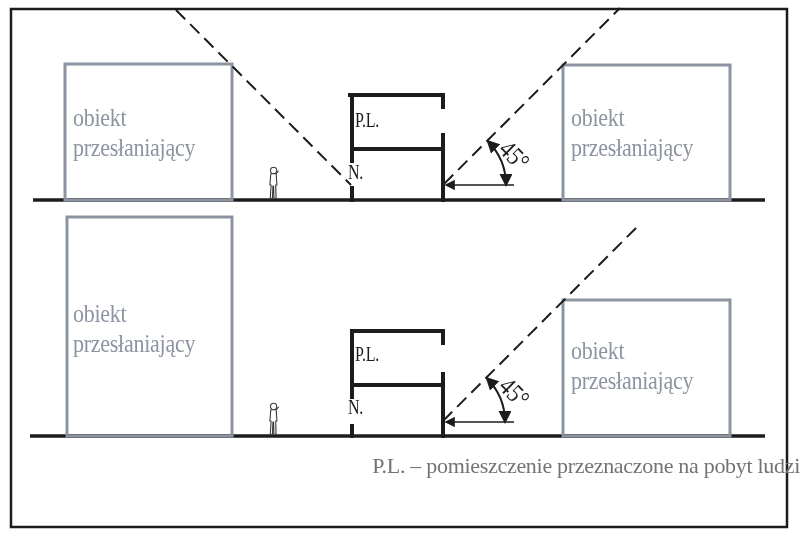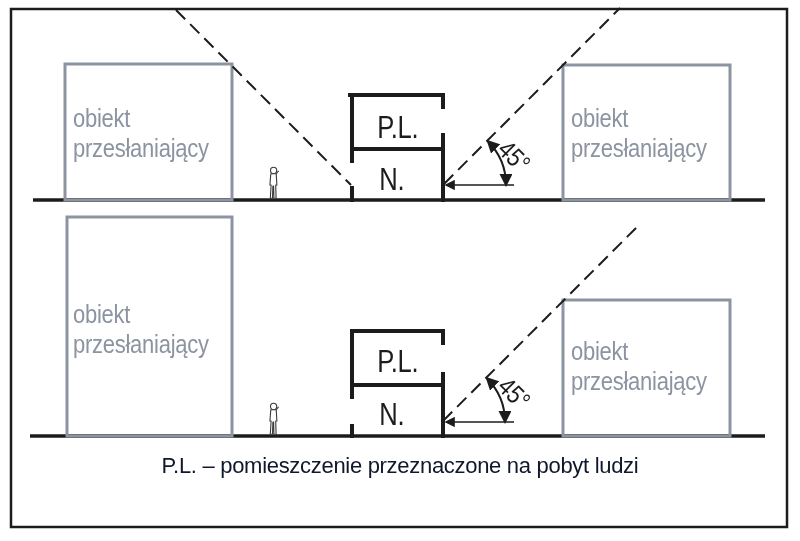--- a/index.html
+++ b/index.html
@@ -1,39 +1,39 @@
 <!DOCTYPE html>
 <html lang="pl"><head>
 <meta charset="utf-8">
 <style>
   html,body{margin:0;padding:0;background:#fff;}
   .page{
     position:relative;width:800px;height:541px;background:#fff;overflow:hidden;
-    font-family:Liberation Sans, sans-serif;color:#1c1c1c;
+    font-family:Liberation Serif, serif;color:#1c1c1c;
   }
   .page svg{position:absolute;left:0;top:0;}
   .lbl{position:absolute;white-space:nowrap;letter-spacing:-0.3px;}
   .obj-label{
     color:#8c93a1;font-size:25px;line-height:30px;font-weight:400;
     transform:scaleX(0.88);transform-origin:left top;
   }
   .room-label{
-    font-size:32px;font-weight:400;color:#1c1c1c;
-    display:flex;justify-content:center;
+    font-size:20px;font-weight:400;color:#1c1c1c;
+    display:flex;justify-content:flex-start;
   }
   .room-label span{display:inline-block;transform:scaleX(0.8);transform-origin:center;}
   .angle-label{
     font-size:26px;color:#1c1c1c;width:64px;height:30px;
     display:flex;align-items:center;justify-content:center;
     transform:rotate(45deg);
   }
   .angle-label span{display:inline-block;transform:scaleX(0.85);transform-origin:center;}
   .legend{
-    position:absolute;left:0;top:451px;width:800px;text-align:center;
-    font-size:22px;line-height:29px;color:#0f172a;letter-spacing:-0.3px;
+    position:absolute;left:0;top:451px;width:800px;text-align:right;
+    font-size:22px;line-height:29px;color:#737373;letter-spacing:-0.3px;
   }
 </style>
 </head>
 <body>
 
 <div class="page">
 
   <svg width="800" height="541" viewBox="0 0 800 541">
     <defs>
       <marker id="arrow" viewBox="0 0 10 10" refX="8.5" refY="5" markerWidth="6.5" markerHeight="6.5" orient="auto-start-reverse">

